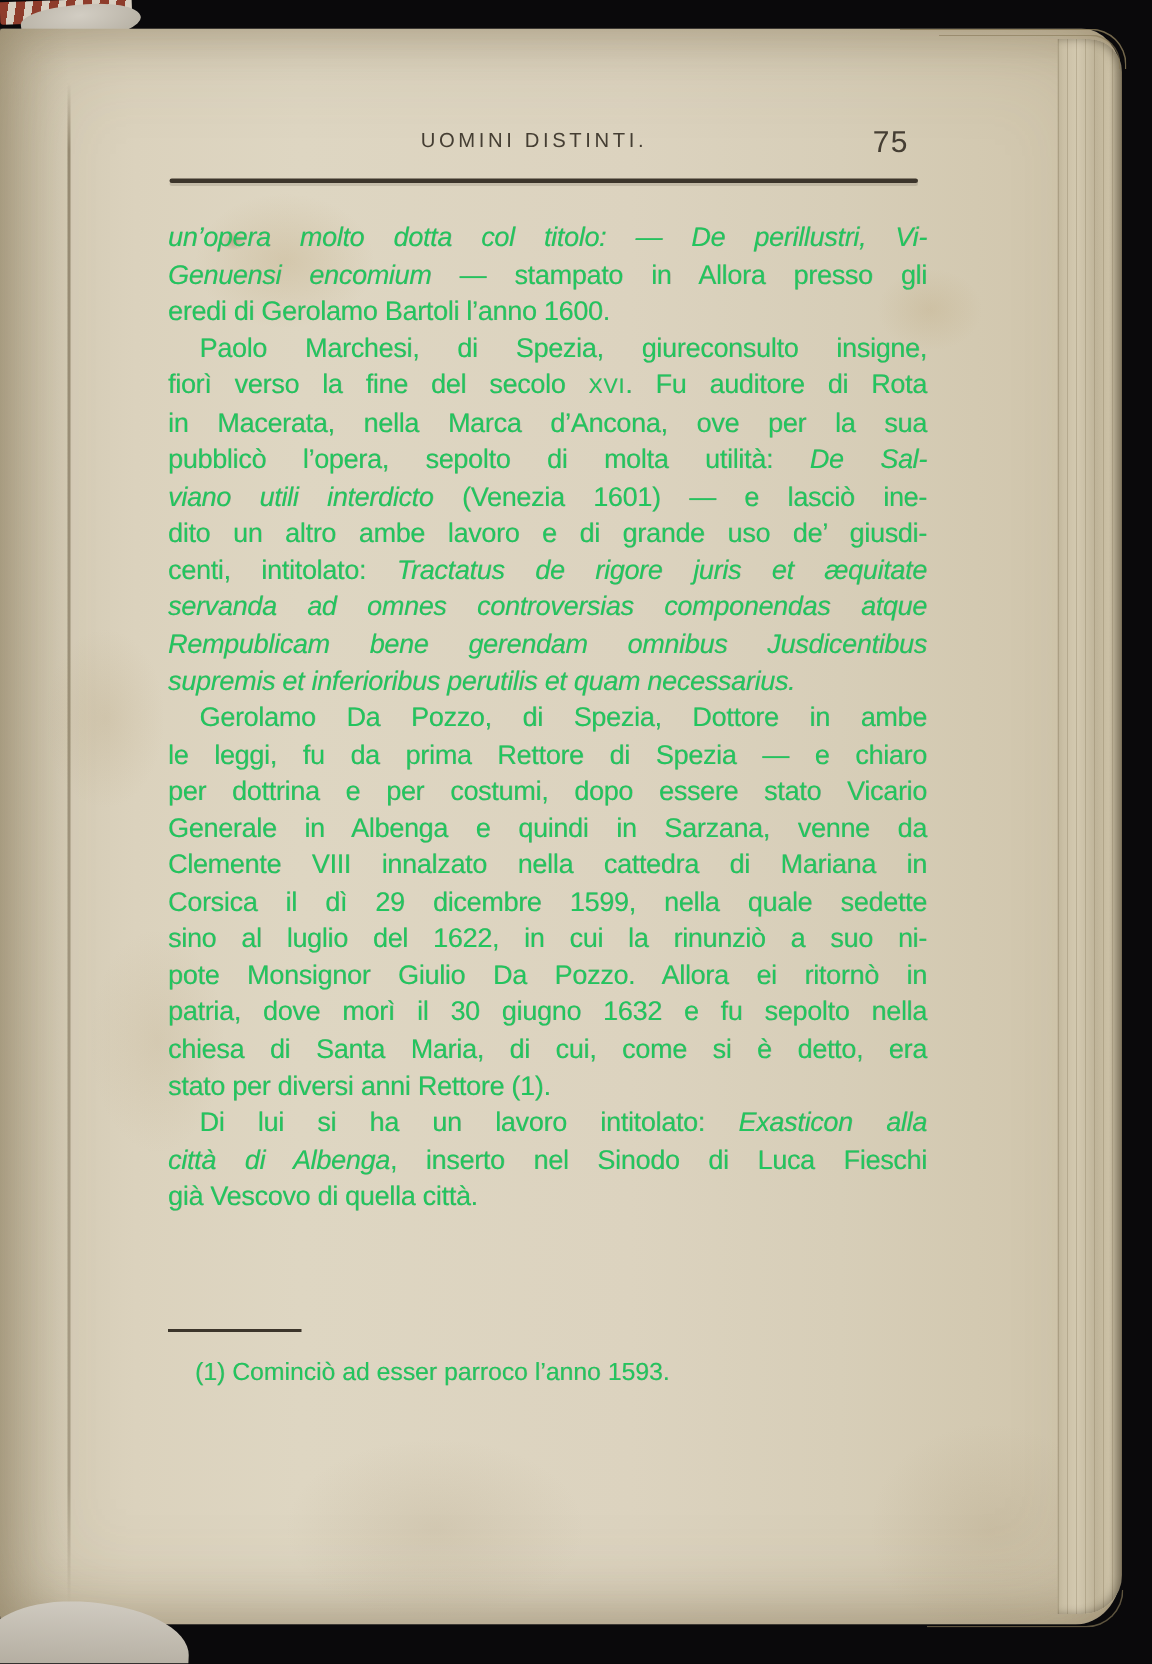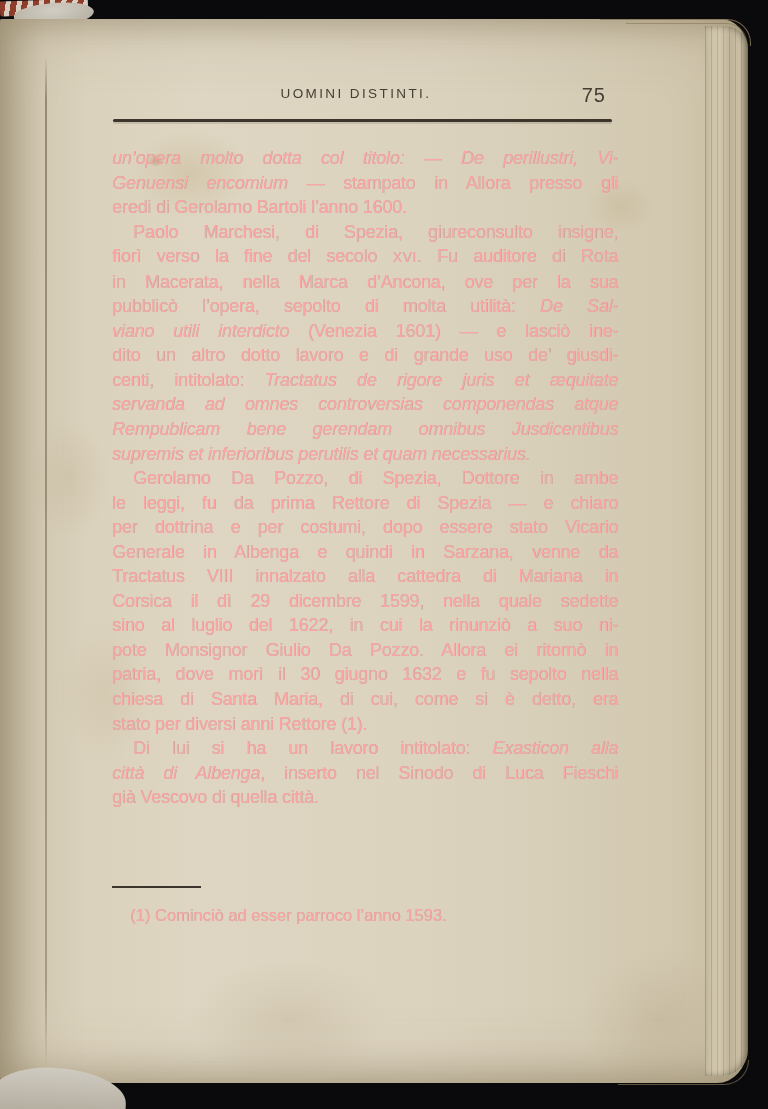--- a/index.html
+++ b/index.html
@@ -39,21 +39,21 @@
     background:repeating-linear-gradient(100deg,#8e3c2b 0 6px,#d7cec0 6px 11px);
     transform:rotate(-2deg);border-radius:0 0 8px 2px;}
   .cloth-top{position:absolute;left:14px;top:3px;width:80px;height:24px;z-index:1;
     background:radial-gradient(ellipse at 50% 30%,#d2cdc3,#b2ac9f);
     border-radius:40% 60% 50% 50%;transform:rotate(-7deg);}
   .cloth-bottom{position:absolute;left:-8px;top:1068px;width:134px;height:60px;z-index:4;
     background:linear-gradient(180deg,#cfcac0,#aba496);
     border-radius:45% 55% 20% 30%;transform:rotate(2.5deg);}
 
   
-  .print{color:#fca5a5;}
+  .print{color:#22c55e;}
   .header{position:absolute;left:112px;top:84px;width:500px;height:24px;z-index:5;color:#453e33;}
   .running-title{position:absolute;left:50%;top:2px;transform:translateX(-54%);
     font-size:13.5px;letter-spacing:2.4px;white-space:nowrap;}
   .page-number{position:absolute;right:6px;top:0;font-size:20px;letter-spacing:1px;}
   .header-rule{position:absolute;left:113px;top:119px;width:499px;height:3px;z-index:5;
     background:#3c352b;border-radius:2px;box-shadow:0 2px 0 rgba(60,53,43,0.15);}
   .body{position:absolute;left:112px;top:146px;width:506px;z-index:5;
     font-size:18px;line-height:24.55px;letter-spacing:-0.2px;
     text-shadow:0.3px 0.3px 0 rgba(56,49,42,0.30);}
   .bodyline{text-align:justify;text-align-last:justify;}
@@ -89,30 +89,30 @@
 
   <div class="body print">
       <div class="bodyline"><span class="i">un’opera molto dotta col titolo: — De perillustri, Vi-</span></div>
       <div class="bodyline"><span class="i">Genuensi encomium</span><span class="r"> — stampato in Allora presso gli</span></div>
       <div class="bodyline last"><span class="r">eredi di Gerolamo Bartoli l’anno 1600.</span></div>
       <div class="bodyline indent"><span class="r">Paolo Marchesi, di Spezia, giureconsulto insigne,</span></div>
       <div class="bodyline"><span class="r">fiorì verso la fine del secolo </span><span class="sc">XVI</span><span class="r">. Fu auditore di Rota</span></div>
       <div class="bodyline"><span class="r">in Macerata, nella Marca d’Ancona, ove per la sua</span></div>
       <div class="bodyline"><span class="r">pubblicò l’opera, sepolto di molta utilità: </span><span class="i">De Sal-</span></div>
       <div class="bodyline"><span class="i">viano utili interdicto</span><span class="r"> (Venezia 1601) — e lasciò ine-</span></div>
-      <div class="bodyline"><span class="r">dito un altro dotto lavoro e di grande uso de’ giusdi-</span></div>
+      <div class="bodyline"><span class="r">dito un altro ambe lavoro e di grande uso de’ giusdi-</span></div>
       <div class="bodyline"><span class="r">centi, intitolato: </span><span class="i">Tractatus de rigore juris et æquitate</span></div>
       <div class="bodyline"><span class="i">servanda ad omnes controversias componendas atque</span></div>
       <div class="bodyline"><span class="i">Rempublicam bene gerendam omnibus Jusdicentibus</span></div>
       <div class="bodyline last"><span class="i">supremis et inferioribus perutilis et quam necessarius.</span></div>
       <div class="bodyline indent"><span class="r">Gerolamo Da Pozzo, di Spezia, Dottore in ambe</span></div>
       <div class="bodyline"><span class="r">le leggi, fu da prima Rettore di Spezia — e chiaro</span></div>
       <div class="bodyline"><span class="r">per dottrina e per costumi, dopo essere stato Vicario</span></div>
       <div class="bodyline"><span class="r">Generale in Albenga e quindi in Sarzana, venne da</span></div>
-      <div class="bodyline"><span class="r">Tractatus VIII innalzato alla cattedra di Mariana in</span></div>
+      <div class="bodyline"><span class="r">Clemente VIII innalzato nella cattedra di Mariana in</span></div>
       <div class="bodyline"><span class="r">Corsica il dì 29 dicembre 1599, nella quale sedette</span></div>
       <div class="bodyline"><span class="r">sino al luglio del 1622, in cui la rinunziò a suo ni-</span></div>
       <div class="bodyline"><span class="r">pote Monsignor Giulio Da Pozzo. Allora ei ritornò in</span></div>
       <div class="bodyline"><span class="r">patria, dove morì il 30 giugno 1632 e fu sepolto nella</span></div>
       <div class="bodyline"><span class="r">chiesa di Santa Maria, di cui, come si è detto, era</span></div>
       <div class="bodyline last"><span class="r">stato per diversi anni Rettore (1).</span></div>
       <div class="bodyline indent"><span class="r">Di lui si ha un lavoro intitolato: </span><span class="i">Exasticon alla</span></div>
       <div class="bodyline"><span class="i">città di Albenga</span><span class="r">, inserto nel Sinodo di Luca Fieschi</span></div>
       <div class="bodyline last"><span class="r">già Vescovo di quella città.</span></div>
     </div>

